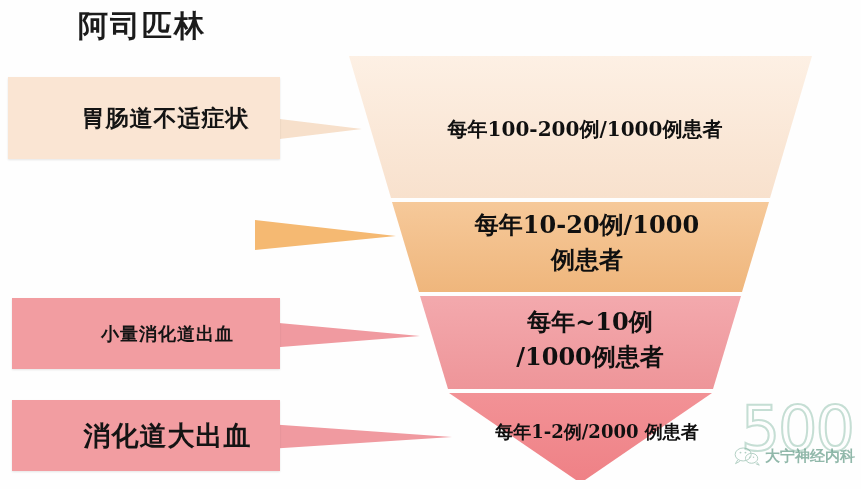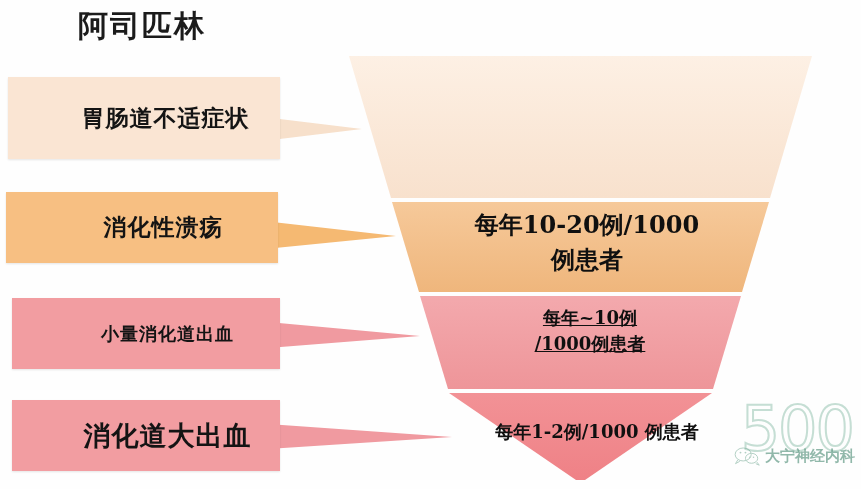--- a/index.html
+++ b/index.html
@@ -103,36 +103,34 @@
     <polygon points="420,296 741,296 713,389 448,389" fill="url(#g3)"></polygon>
 
     <polygon points="449,393 712,393 585,480 576,480" fill="url(#g4)"></polygon>
 
     <polygon points="255,116 362,129 255,142" fill="#f7e0cb"></polygon>
     <polygon points="255,220 396,236 255,250" fill="#f5b972"></polygon>
     <polygon points="268,322 420,336 268,348" fill="#f09aa0"></polygon>
     <polygon points="268,424 452,437 268,449" fill="#f09aa0"></polygon>
   </svg>
 
+  <div class="ftext" style="left:395px; top:115px; width:380px; font-size:20px;">每年100-200例/1000例患者</div>
 
   <div class="ftext" style="left:437px; top:208px; width:300px; font-size:24px;">每年10-20例/1000
 例患者</div>
 
-  <div class="ftext" style="left:470px; top:305px; width:240px; font-size:18px;text-decoration:underline;">每年~10例
+  <div class="ftext" style="left:470px; top:305px; width:240px; font-size:24px;">每年~10例
 /1000例患者</div>
 
-  <div class="ftext" style="left:447px; top:419px; width:300px; font-size:18px;">每年1-2例/1000 例患者</div>
+  <div class="ftext" style="left:447px; top:419px; width:300px; font-size:18px;">每年1-2例/2000 例患者</div>
 
   <div class="callout" style="left:8px; top:77px; width:272px; height:82px;">
     <div class="box" style="width:272px; height:82px; background:#fae5d3; font-size:23px;">胃肠道不适症状</div>
   </div>
 
-  <div class="callout" style="left:6px; top:192px; width:272px; height:71px;">
-    <div class="box" style="width:272px; height:71px; background:#f7bf82; font-size:23px;">消化性溃疡</div>
-  </div>
 
   <div class="callout" style="left:12px; top:298px; width:268px; height:71px;">
     <div class="box" style="width:268px; height:71px; background:#f29da1; font-size:18px;">小量消化道出血</div>
   </div>
 
   <div class="callout" style="left:12px; top:400px; width:268px; height:71px;">
     <div class="box" style="width:268px; height:71px; background:#f29da1; font-size:27px;">消化道大出血</div>
   </div>
 
   <div class="wm-number">500</div>

